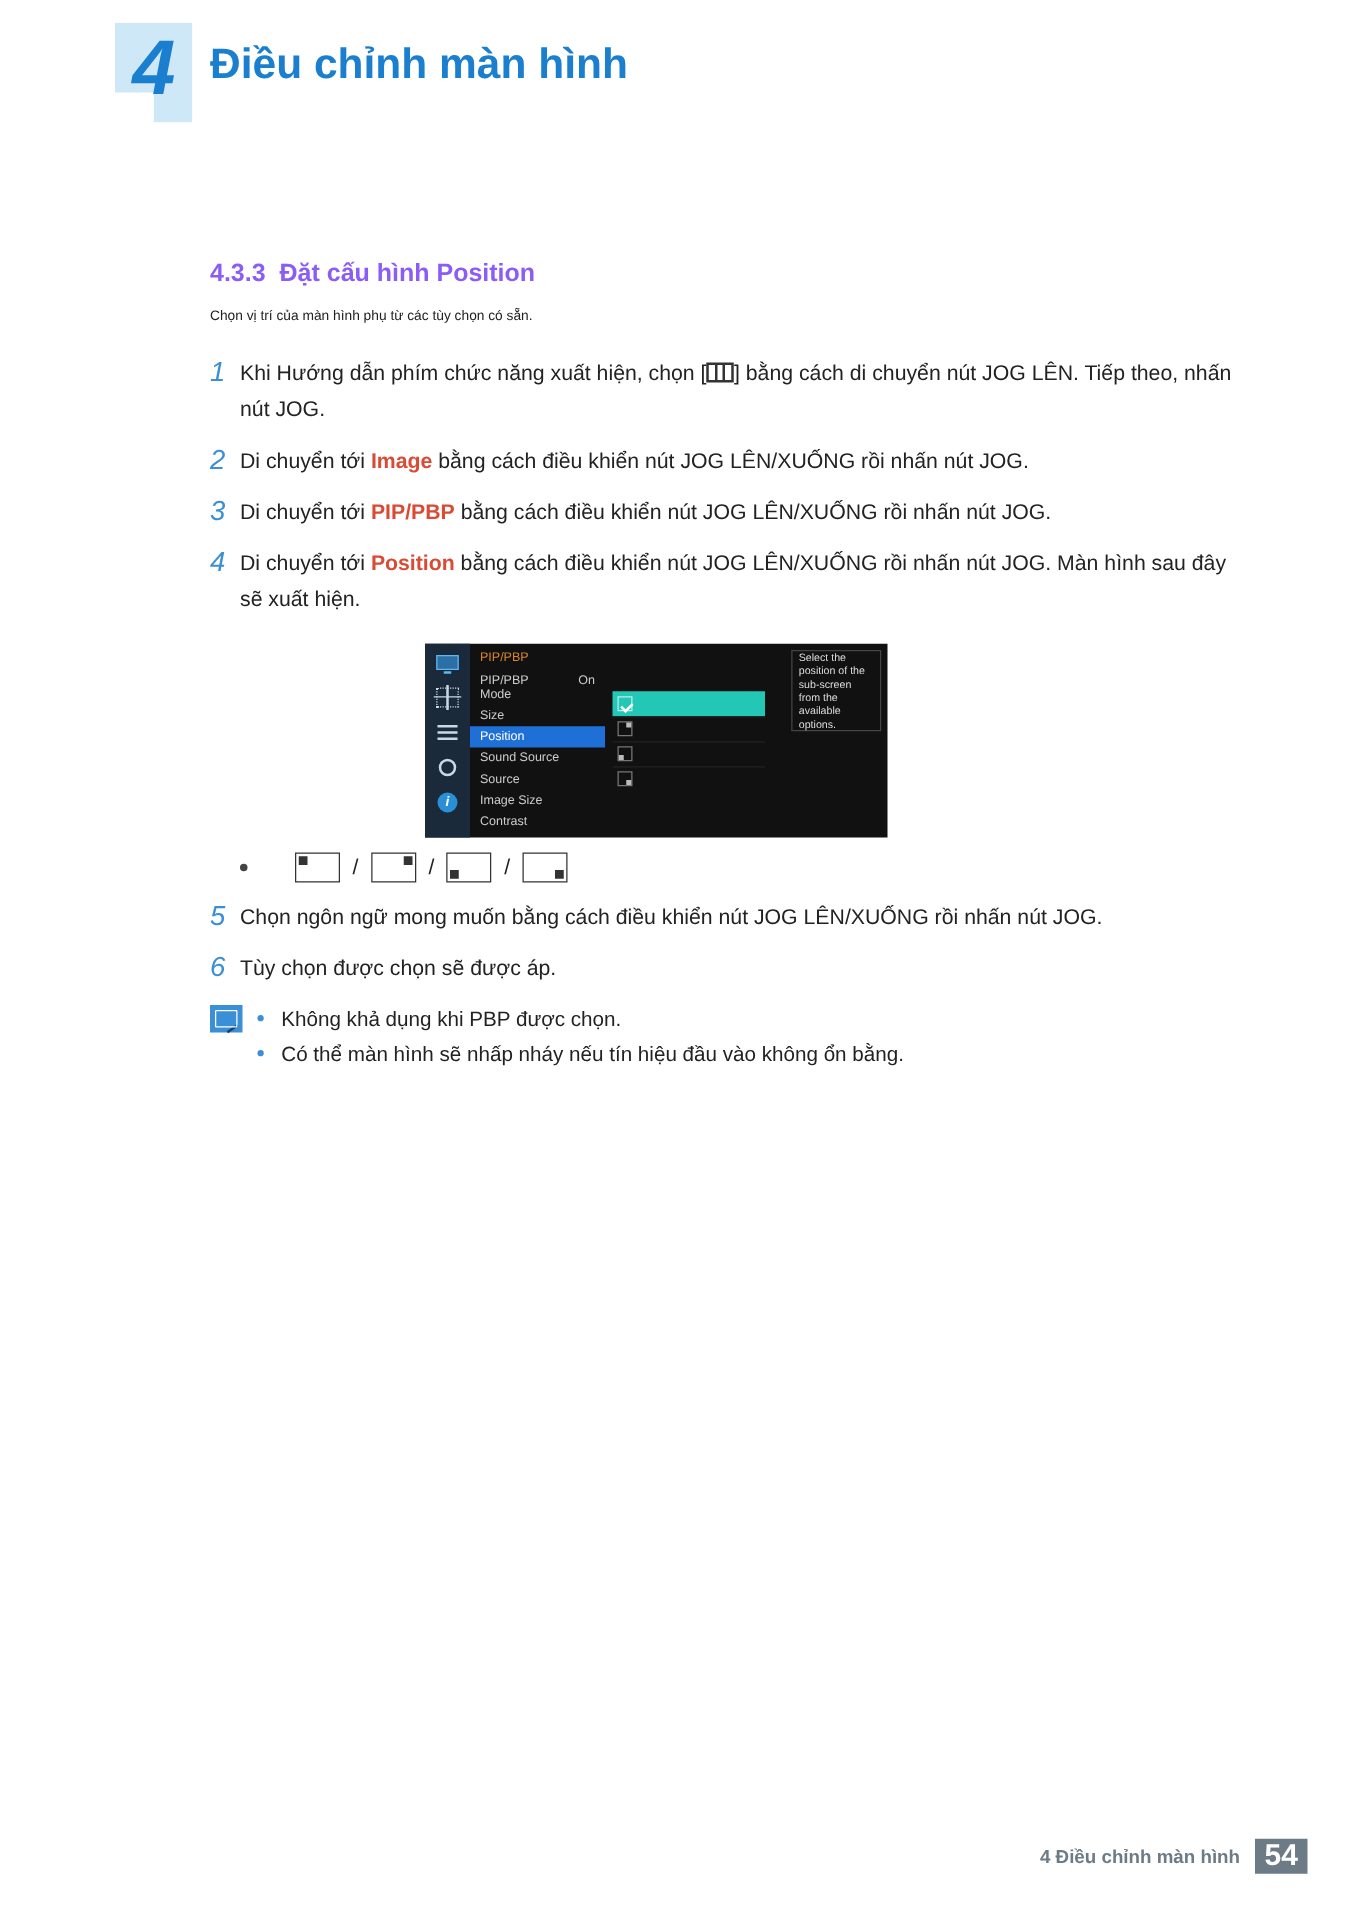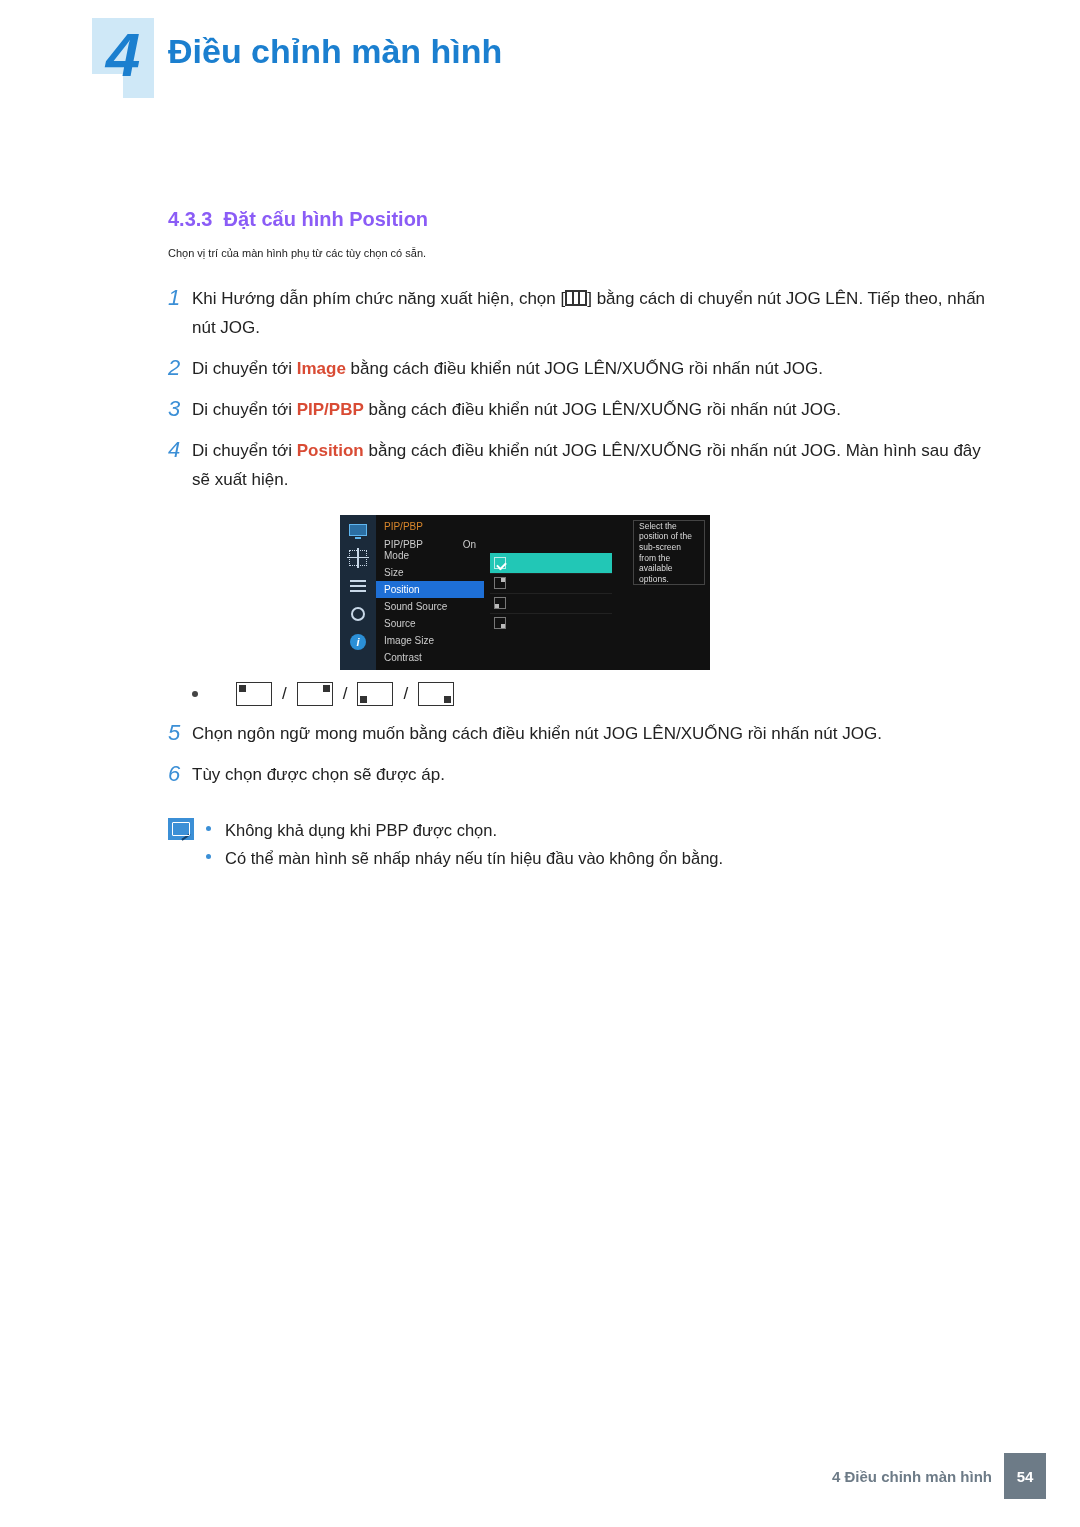--- a/index.html
+++ b/index.html
@@ -271,21 +271,21 @@
   }
   .pos-icon.tl .dot{ left:2px; top:2px;}
   .pos-icon.tr .dot{ right:2px; top:2px;}
   .pos-icon.bl .dot{ left:2px; bottom:2px;}
   .pos-icon.br .dot{ right:2px; bottom:2px;}
   .pos-row .slash { margin: 0 6px; }
 
   
   .note-block {
     display: flex;
-    margin-top: 26px;
+    margin-top: 12px;
     margin-left: 76px;
   }
   .note-icon {
     width: 26px; height: 22px;
     background: #3b8fd6;
     position: relative;
     margin-right: 12px;
     flex: 0 0 26px;
     margin-top: 2px;
   }
@@ -312,24 +312,24 @@
     position: absolute;
     bottom: 28px;
     right: 34px;
     display: flex;
     align-items: center;
     font-size: 15px;
     font-weight: 700;
     color: #6d7b87;
   }
   .footer .page-num {
-    width: 42px; height: 46px;
+    width: 42px; height: 28px;
     background: #6d7b87;
     color: #fff;
-    font-size: 15px;
+    font-size: 24px;
     display:flex; align-items:center; justify-content:center;
     margin-left: 12px;
     font-weight: 700;
   }
 </style>
 </head>
 <body>
 
 <div class="page">
 

